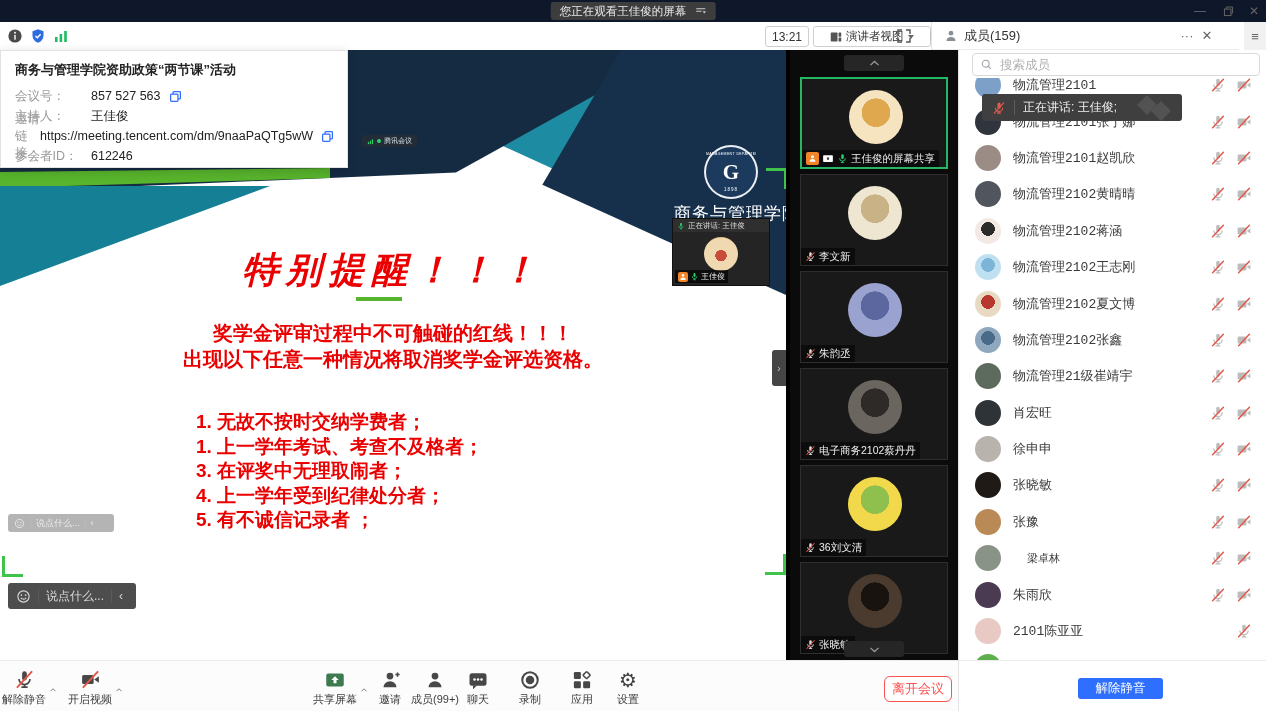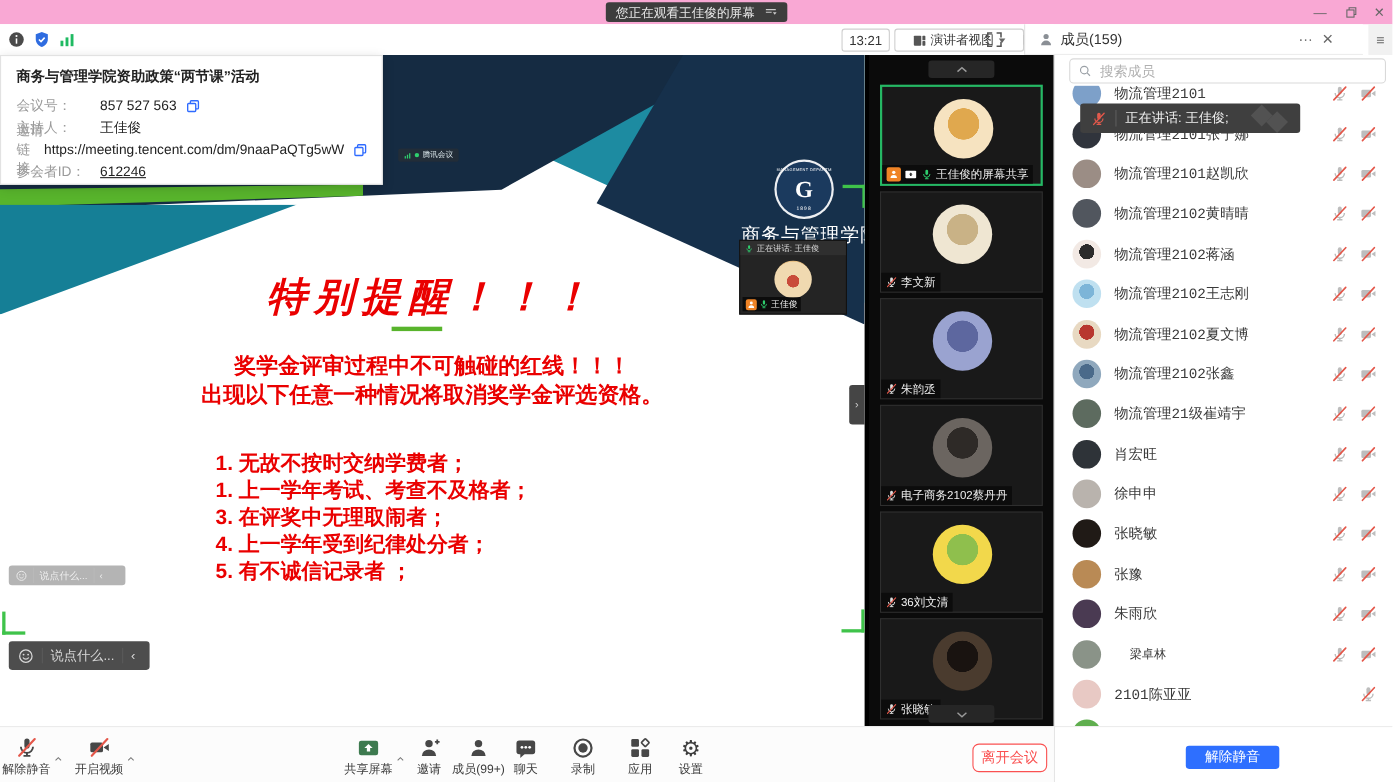--- a/index.html
+++ b/index.html
@@ -2,21 +2,21 @@
 <html><head>
 <meta charset="utf-8">
 <style>
   html,body{margin:0;padding:0;}
   body{width:1266px;height:711px;position:relative;overflow:hidden;background:#fff;
        font-family:"Liberation Sans","DejaVu Sans",sans-serif;-webkit-font-smoothing:antialiased;}
   .abs{position:absolute;}
   svg{display:block;}
 
   
-  .titlebar{position:absolute;left:0;top:0;width:1266px;height:22px;background:#f9a8d4;}
+  .titlebar{position:absolute;left:0;top:0;width:1266px;height:22px;background:#0f172a;}
   .watch-pill{position:absolute;left:50%;transform:translateX(-50%);top:2px;height:18px;
     background:#3d3d3d;border-radius:3px;display:flex;align-items:center;gap:8px;padding:0 9px;
     color:#e8e8e8;font-size:11.5px;}
   .win-ctl{position:absolute;top:0;height:22px;width:28px;display:flex;align-items:center;justify-content:center;color:#666;font-size:12px;cursor:default;}
 
   
   .topbar{position:absolute;left:0;top:22px;width:958px;height:28px;background:#ffffff;}
   .status-ic{position:absolute;top:6px;width:16px;height:16px;}
   .time-box{position:absolute;left:765px;top:4px;width:42px;height:19px;border:1px solid #cfcfcf;border-radius:3px;
     font-size:12px;color:#333;display:flex;align-items:center;justify-content:center;background:#fff;}
@@ -337,21 +337,21 @@
     <span style="color:#222;">https://meeting.tencent.com/dm/9naaPaQTg5wW</span>
     <span style="margin-left:8px;">
           <svg width="13" height="13" viewBox="0 0 16 16" xmlns="http://www.w3.org/2000/svg">
             <rect x="5" y="2" width="9" height="9" rx="1" stroke="#2f6bff" fill="none" stroke-width="1.5"></rect>
             <rect x="2" y="5" width="9" height="9" rx="1" stroke="#2f6bff" fill="#fff" stroke-width="1.5"></rect>
           </svg>
         </span>
   </div>
       <div style="display:flex;align-items:center;height:20px;font-size:12.5px;">
     <span style="width:76px;color:#9b9b9b;">参会者ID：</span>
-    <span style="color:#222;text-decoration:underline;">612246</span>
+    <span style="color:#222;">612246</span>
 
   </div>
     </div>
 </div>
 
 <div class="vstrip">
   <div class="v-upbtn">
       <span id="chev-up">
         <svg width="13" height="13" viewBox="0 0 16 16" xmlns="http://www.w3.org/2000/svg">
           <path d="M3 10l5-4.5L13 10" stroke="#9a9a9a" fill="none" stroke-width="1.6"></path>
@@ -733,43 +733,43 @@
           <span>
             <svg width="16" height="16" viewBox="0 0 16 16" xmlns="http://www.w3.org/2000/svg">
               <rect x="1.6" y="4.6" width="8.8" height="6.8" rx="1.2" fill="#bdbdbd"></rect>
               <path d="M10.8 8l3.6-2.4v4.8z" fill="#bdbdbd"></path>
               <path d="M2.6 13.8L13.4 2.2" stroke="#e4574a" stroke-width="1.5" stroke-linecap="round"></path>
             </svg>
           </span>
         </span>
   </div>
       <div class="m-row">
+    <span class="m-avatar" style="background:#8a9388;"></span>
+    <span class="m-name small">梁卓林</span>
+    <span class="m-icons">
+          <span>
+            <svg width="16" height="16" viewBox="0 0 16 16" xmlns="http://www.w3.org/2000/svg">
+              <rect x="6.2" y="1.8" width="3.6" height="7" rx="1.8" fill="#bdbdbd"></rect>
+              <path d="M3.8 7.6a4.2 4.2 0 0 0 8.4 0" stroke="#bdbdbd" fill="none" stroke-width="1.3"></path>
+              <path d="M8 11.8v2M5.6 13.8h4.8" stroke="#bdbdbd" stroke-width="1.3"></path>
+              <path d="M2.6 13.8L13.4 2.2" stroke="#e4574a" stroke-width="1.5" stroke-linecap="round"></path>
+            </svg>
+          </span>
+          <span>
+            <svg width="16" height="16" viewBox="0 0 16 16" xmlns="http://www.w3.org/2000/svg">
+              <rect x="1.6" y="4.6" width="8.8" height="6.8" rx="1.2" fill="#bdbdbd"></rect>
+              <path d="M10.8 8l3.6-2.4v4.8z" fill="#bdbdbd"></path>
+              <path d="M2.6 13.8L13.4 2.2" stroke="#e4574a" stroke-width="1.5" stroke-linecap="round"></path>
+            </svg>
+          </span>
+        </span>
+  </div>
+      <div class="m-row">
     <span class="m-avatar" style="background:#4a3a52;"></span>
     <span class="m-name">朱雨欣</span>
-    <span class="m-icons">
-          <span>
-            <svg width="16" height="16" viewBox="0 0 16 16" xmlns="http://www.w3.org/2000/svg">
-              <rect x="6.2" y="1.8" width="3.6" height="7" rx="1.8" fill="#bdbdbd"></rect>
-              <path d="M3.8 7.6a4.2 4.2 0 0 0 8.4 0" stroke="#bdbdbd" fill="none" stroke-width="1.3"></path>
-              <path d="M8 11.8v2M5.6 13.8h4.8" stroke="#bdbdbd" stroke-width="1.3"></path>
-              <path d="M2.6 13.8L13.4 2.2" stroke="#e4574a" stroke-width="1.5" stroke-linecap="round"></path>
-            </svg>
-          </span>
-          <span>
-            <svg width="16" height="16" viewBox="0 0 16 16" xmlns="http://www.w3.org/2000/svg">
-              <rect x="1.6" y="4.6" width="8.8" height="6.8" rx="1.2" fill="#bdbdbd"></rect>
-              <path d="M10.8 8l3.6-2.4v4.8z" fill="#bdbdbd"></path>
-              <path d="M2.6 13.8L13.4 2.2" stroke="#e4574a" stroke-width="1.5" stroke-linecap="round"></path>
-            </svg>
-          </span>
-        </span>
-  </div>
-      <div class="m-row">
-    <span class="m-avatar" style="background:#8a9388;"></span>
-    <span class="m-name small">梁卓林</span>
     <span class="m-icons">
           <span>
             <svg width="16" height="16" viewBox="0 0 16 16" xmlns="http://www.w3.org/2000/svg">
               <rect x="6.2" y="1.8" width="3.6" height="7" rx="1.8" fill="#bdbdbd"></rect>
               <path d="M3.8 7.6a4.2 4.2 0 0 0 8.4 0" stroke="#bdbdbd" fill="none" stroke-width="1.3"></path>
               <path d="M8 11.8v2M5.6 13.8h4.8" stroke="#bdbdbd" stroke-width="1.3"></path>
               <path d="M2.6 13.8L13.4 2.2" stroke="#e4574a" stroke-width="1.5" stroke-linecap="round"></path>
             </svg>
           </span>
           <span>

